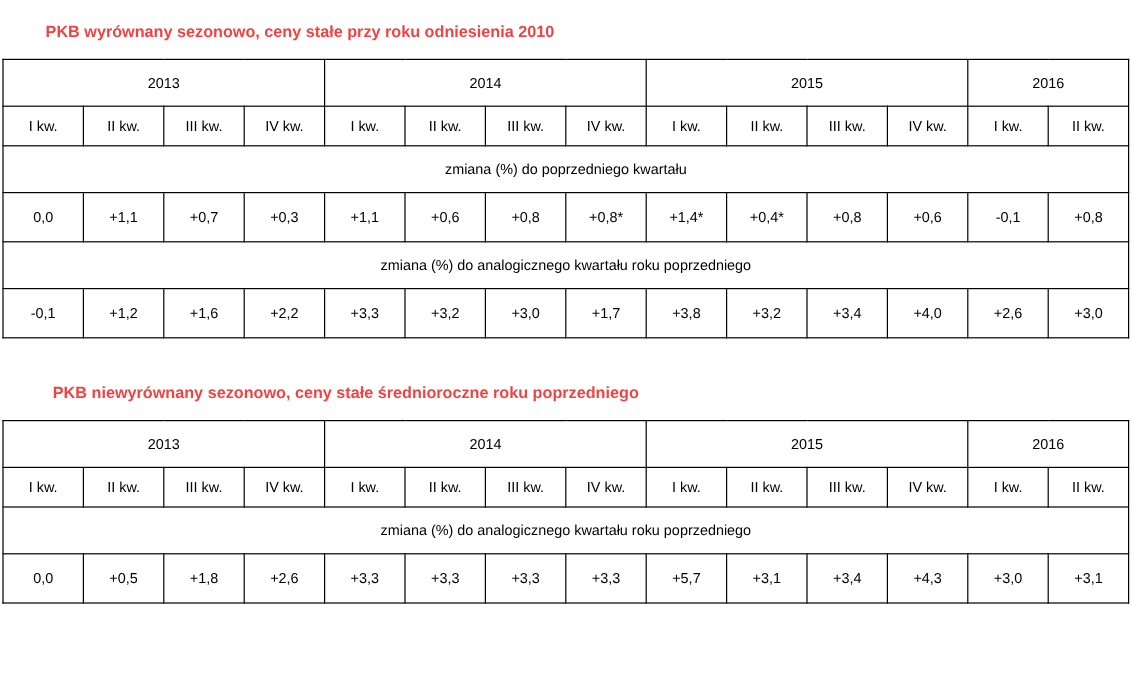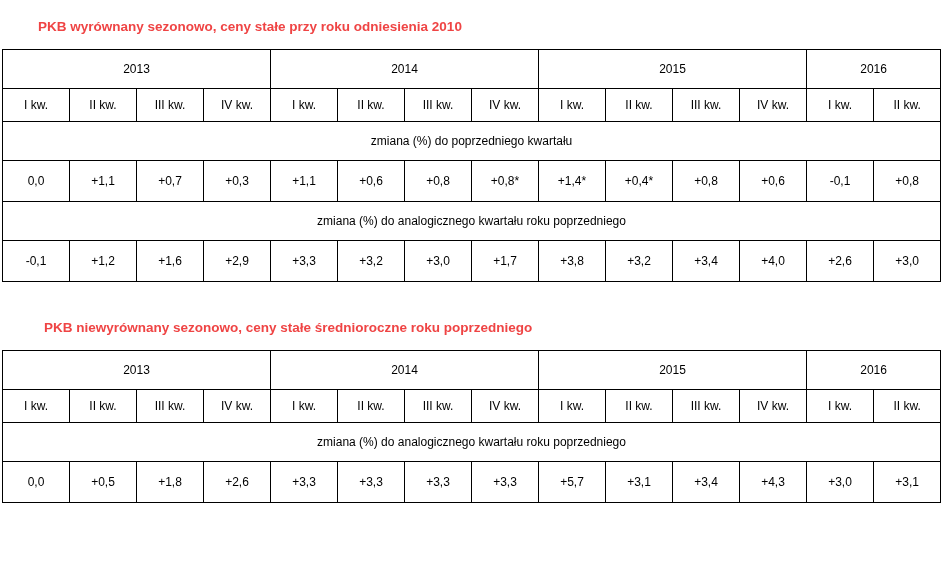--- a/index.html
+++ b/index.html
@@ -138,21 +138,21 @@
           <td>-0,1</td>
           <td>+0,8</td>
         </tr>
         <tr class="caption-row">
           <td colspan="14">zmiana (%) do analogicznego kwartału roku poprzedniego</td>
         </tr>
         <tr class="values-row">
           <td>-0,1</td>
           <td>+1,2</td>
           <td>+1,6</td>
-          <td>+2,9</td>
+          <td>+2,2</td>
           <td>+3,3</td>
           <td>+3,2</td>
           <td>+3,0</td>
           <td>+1,7</td>
           <td>+3,8</td>
           <td>+3,2</td>
           <td>+3,4</td>
           <td>+4,0</td>
           <td>+2,6</td>
           <td>+3,0</td>

